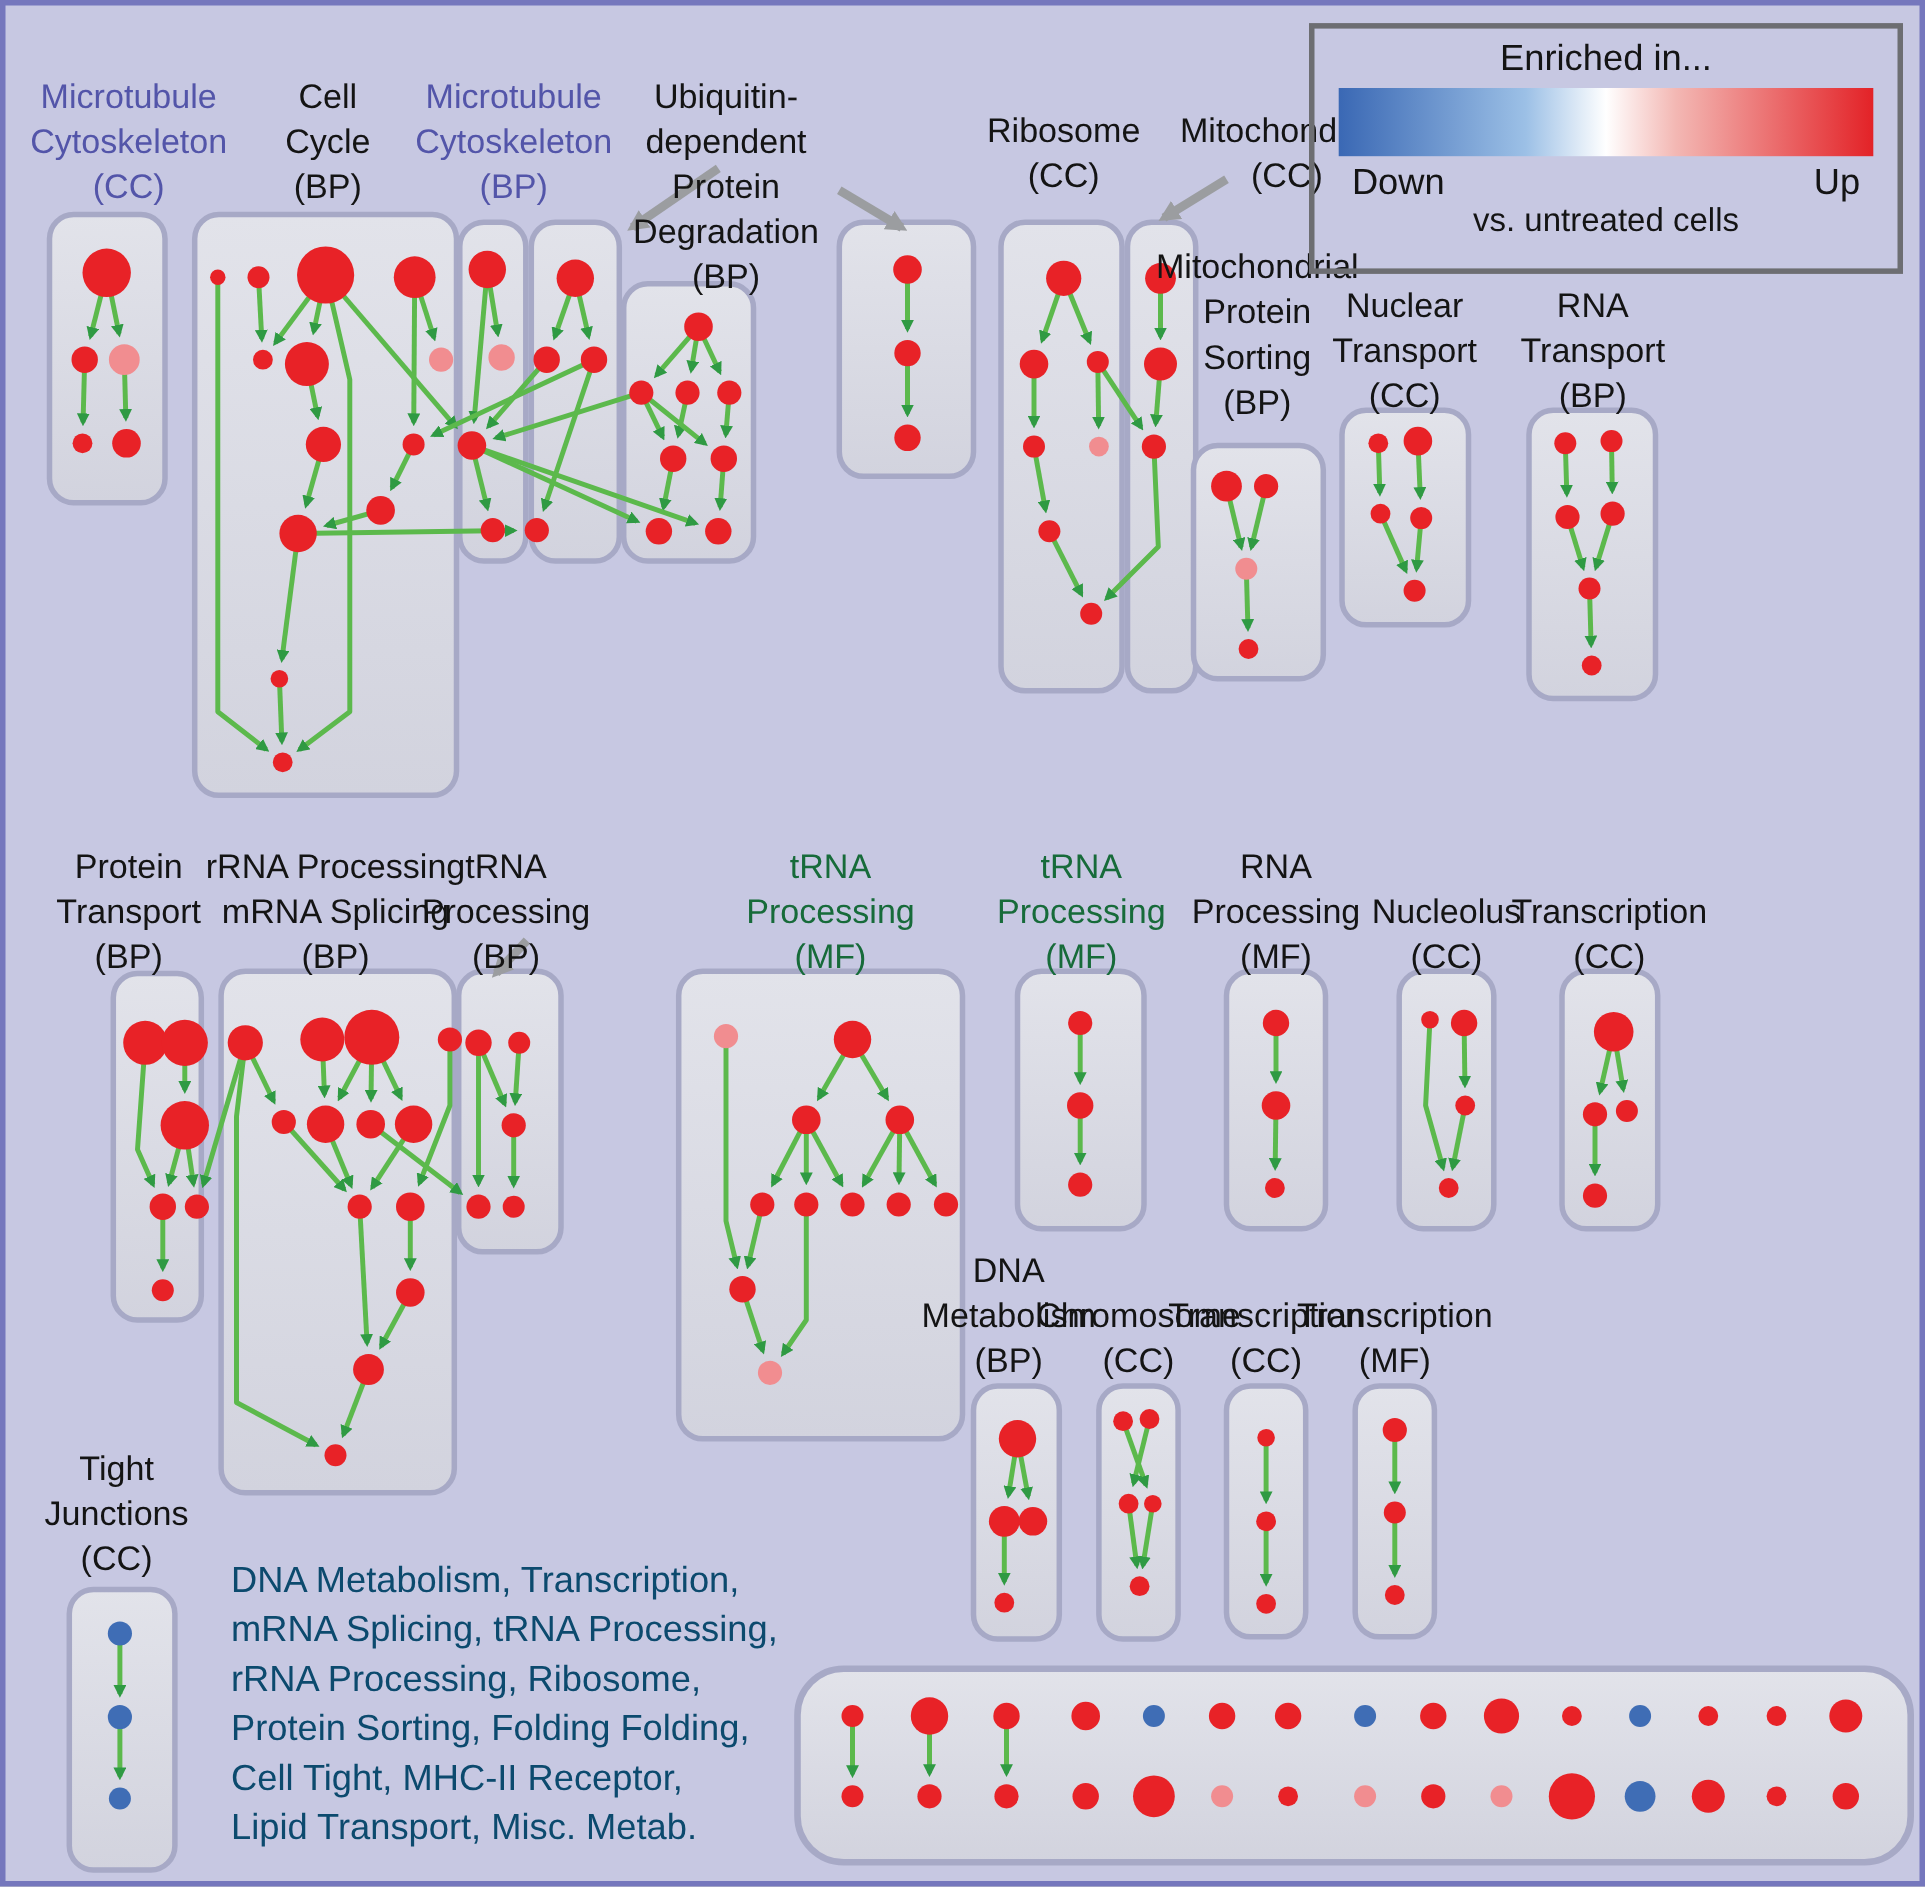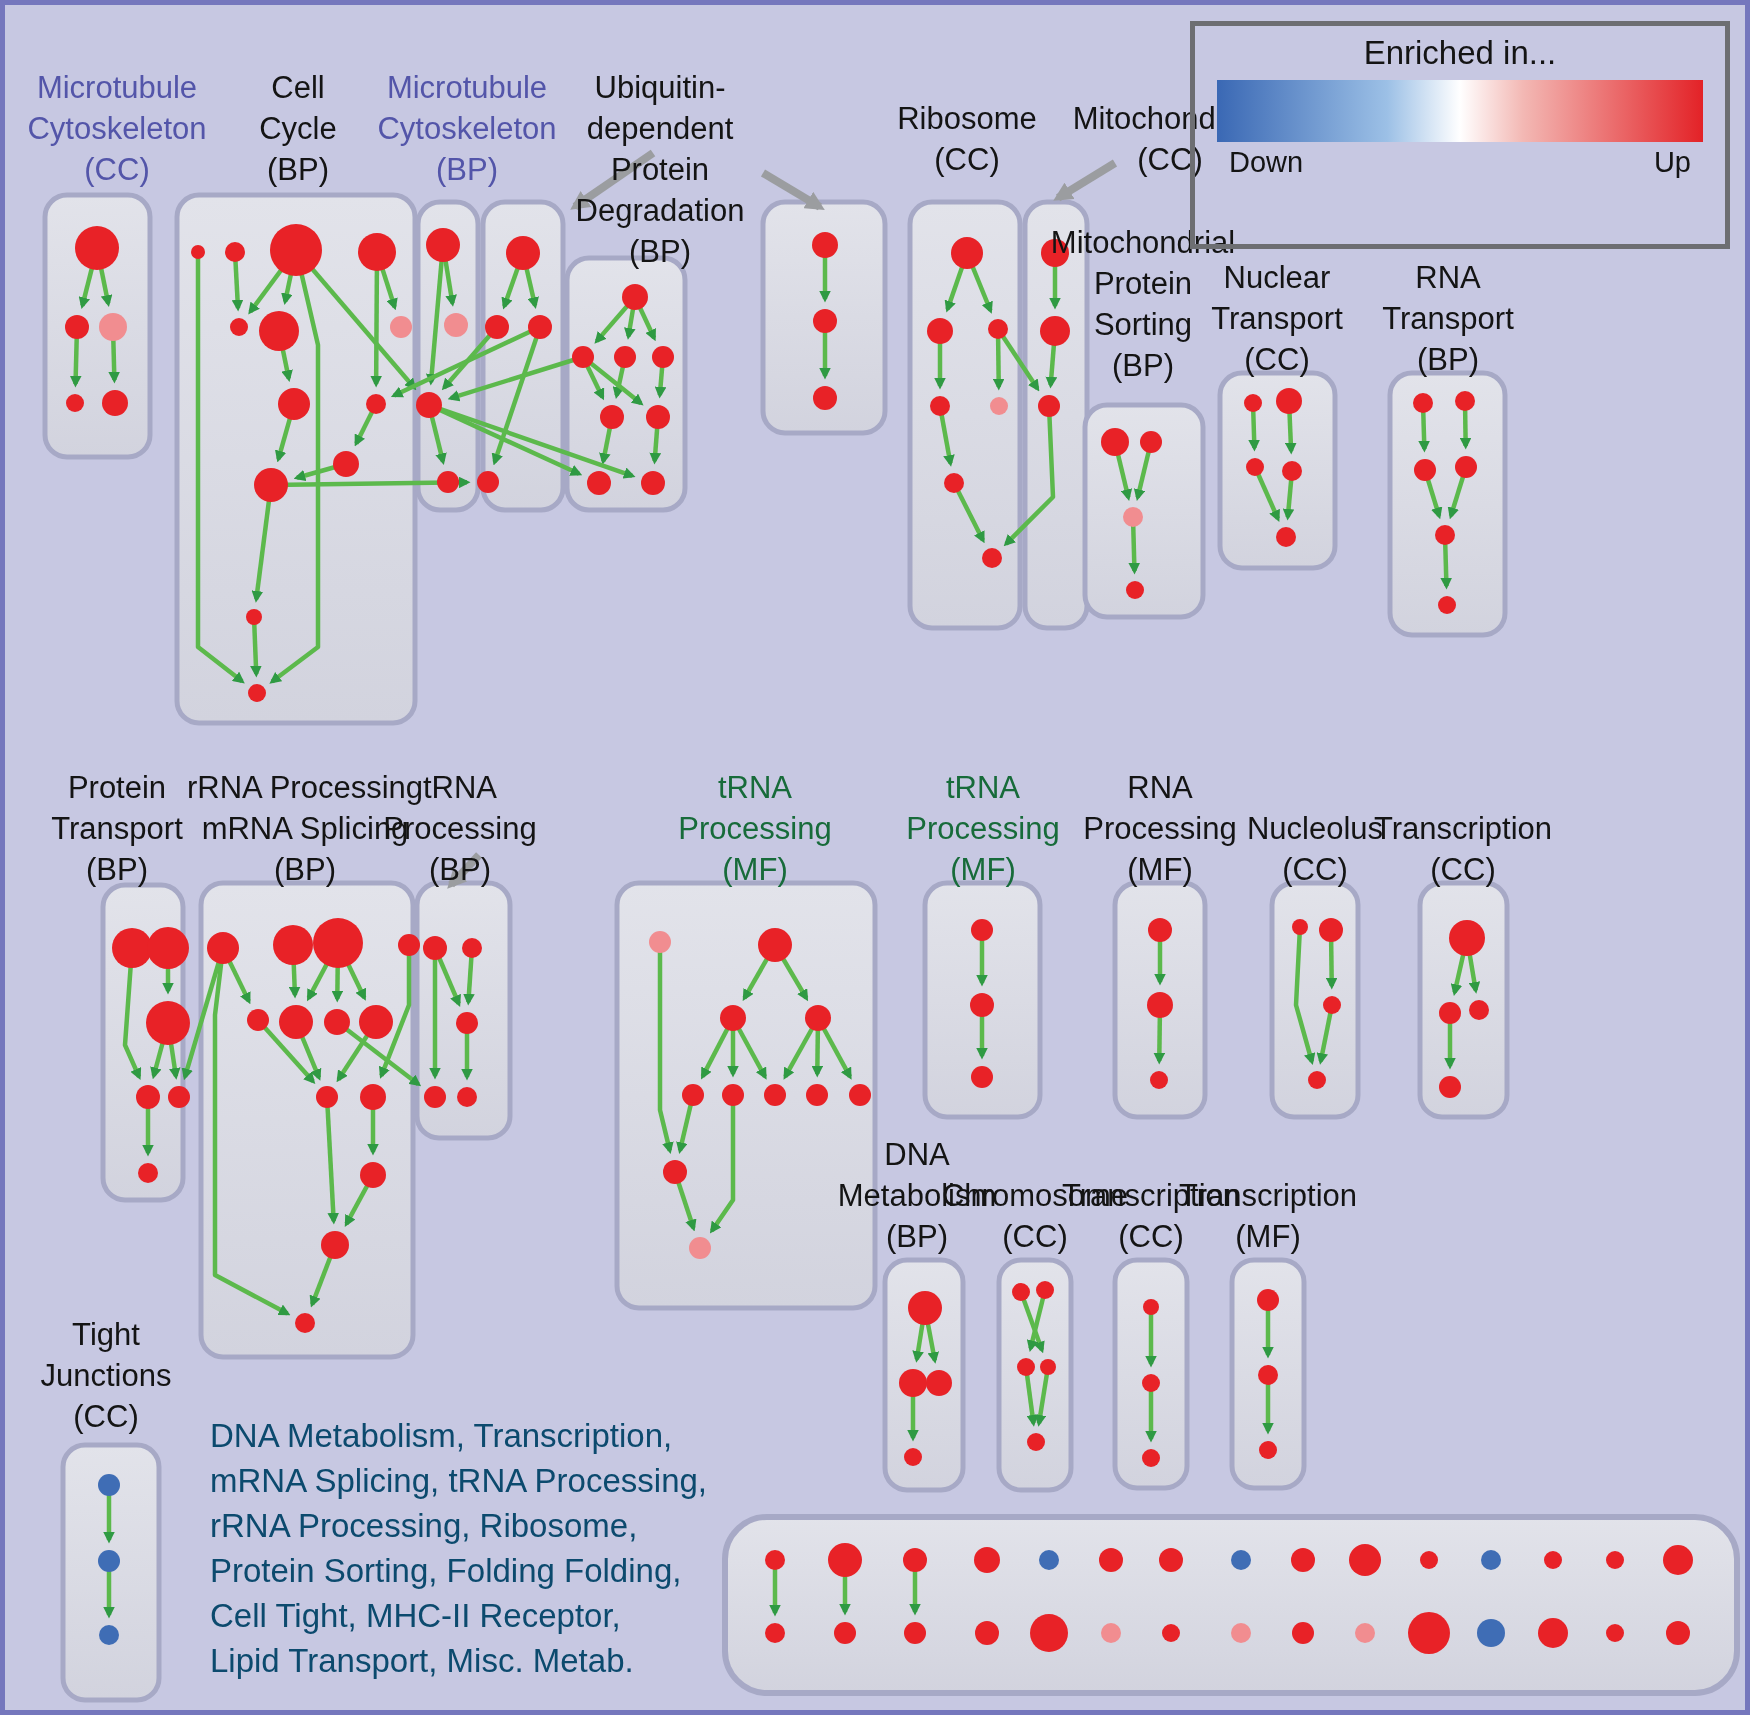--- a/index.html
+++ b/index.html
@@ -1,21 +1,21 @@
 <!DOCTYPE html>
 <html><head>
 <meta charset="utf-8">
 <style>
   html,body{margin:0;padding:0;background:#9fa0b8;font-family:"Liberation Sans",sans-serif;}
   #canvas{position:relative;width:1750px;height:1715px;overflow:hidden;box-sizing:border-box;}
   #scene{position:absolute;left:0;top:0;}
   #legend{position:absolute;box-sizing:border-box;padding:4px 4px;text-align:center;}
   #legend .ttl{font-size:33px;margin-top:4px;}
   #legend .bar{height:62px;margin:8px 18px 0 18px;}
-  #legend .du{display:flex;justify-content:space-between;font-size:29px;padding:4px 30px 0 30px;gap:12px;}
+  #legend .du{display:flex;justify-content:space-between;font-size:33px;padding:4px 30px 0 30px;gap:12px;}
   #legend .ctx{font-size:30px;line-height:33px;}
   #para{position:absolute;font-size:33px;line-height:45px;white-space:nowrap;}
 </style>
 </head>
 <body>
 
 <div id="canvas" style="background: rgb(199, 200, 226); border: 5px solid rgb(117, 119, 189);">
   <div id="scene"><svg width="1750" height="1715" viewBox="0 0 1750 1715">
         <defs>
           <linearGradient id="bf" x1="0" y1="0" x2="0" y2="1">
@@ -375,20 +375,21 @@
         </g>
       </svg></div>
 
   <div id="legend" style="left: 1185px; top: 16px; width: 540px; height: 228px; border: 5px solid rgb(109, 110, 114); color: rgb(20, 20, 20);">
     <div class="ttl">Enriched in...</div>
     <div class="bar" style="background: linear-gradient(to right, rgb(58, 104, 180) 0%, rgb(156, 192, 230) 35%, rgb(255, 255, 255) 50%, rgb(243, 184, 180) 63%, rgb(227, 34, 39) 100%);"></div>
     <div class="du">
       <span>Down</span>
       <span>Up</span>
     </div>
+    <div class="ctx">vs. untreated cells</div>
   </div>
 
   <div id="para" style="left: 205px; top: 1408px; color: #0c4a6e;">
     <div>DNA Metabolism, Transcription,</div>
     <div>mRNA Splicing, tRNA Processing,</div>
     <div>rRNA Processing, Ribosome,</div>
     <div>Protein Sorting, Folding Folding,</div>
     <div>Cell Tight, MHC-II Receptor,</div>
     <div>Lipid Transport, Misc. Metab.</div>
   </div>

